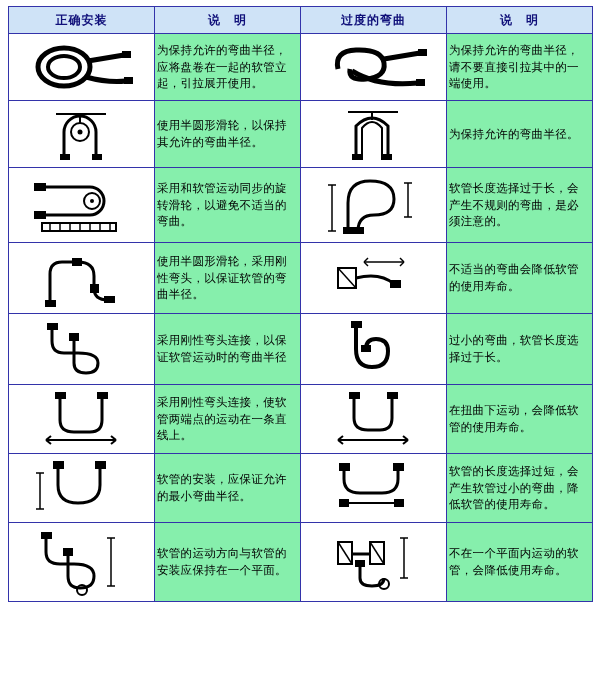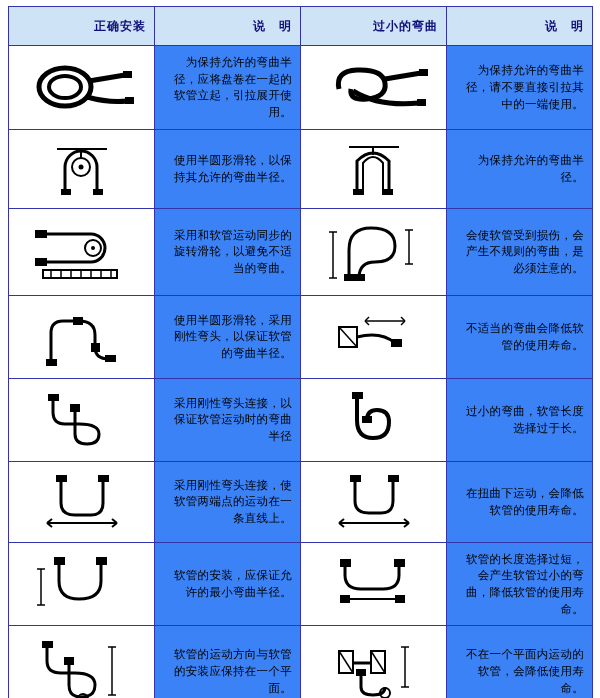--- a/index.html
+++ b/index.html
@@ -29,42 +29,41 @@
     color: #000;
   }
   table.main {
     border-collapse: collapse;
     width: 584px;
     table-layout: fixed;
     border: 1px solid #2222aa;
   }
   table.main td, table.main th {
     border: 1px solid #3333aa;
-    padding: 8px;
+    padding: 2px;
     vertical-align: middle;
-    text-align: right;
   }
   thead th {
     background: #cfe3f7;
     color: #10107a;
     font-size: 12px;
     font-weight: bold;
     height: 22px;
     letter-spacing: 1px;
   }
   col.img-col { width: 146px; }
   col.txt-col { width: 146px; }
 
   td.img-cell {
     background: #ffffff;
     text-align: center;
     padding: 3px 0;
   }
   td.txt-cell {
-    background: #3b82f6;
+    background: #86efac;
     font-size: 11.5px;
     line-height: 1.45;
     padding: 5px 7px;
     color: #000;
     letter-spacing: 0.3px;
   }
   svg { display: block; margin: 0 auto; }
   .row-1 td { height: 62px; }
   .row-2 td { height: 62px; }
   .row-3 td { height: 70px; }
@@ -85,21 +84,21 @@
     <colgroup>
       <col class="img-col">
         <col class="txt-col">
         <col class="img-col">
         <col class="txt-col">
     </colgroup>
     <thead>
       <tr>
         <th>正确安装</th>
         <th>说　明</th>
-        <th>过小的弯曲</th>
+        <th>过度的弯曲</th>
         <th>说　明</th>
       </tr>
     </thead>
     <tbody>
 
       <tr class="row-1">
         <td class="img-cell">
           <svg width="132" height="56" viewBox="0 0 132 56">
             <ellipse cx="48" cy="28" rx="26" ry="19" fill="none" stroke="#000" stroke-width="5"></ellipse>
             <ellipse cx="48" cy="28" rx="16" ry="11" fill="none" stroke="#000" stroke-width="4"></ellipse>
@@ -173,21 +172,21 @@
             <rect x="35" y="54" width="11" height="7" fill="#000"></rect>
             <rect x="45" y="54" width="11" height="7" fill="#000"></rect>
             <line x1="24" y1="12" x2="24" y2="58" stroke="#000" stroke-width="1.5"></line>
             <line x1="20" y1="12" x2="28" y2="12" stroke="#000" stroke-width="1.5"></line>
             <line x1="20" y1="58" x2="28" y2="58" stroke="#000" stroke-width="1.5"></line>
             <line x1="100" y1="10" x2="100" y2="44" stroke="#000" stroke-width="1.5"></line>
             <line x1="96" y1="10" x2="104" y2="10" stroke="#000" stroke-width="1.5"></line>
             <line x1="96" y1="44" x2="104" y2="44" stroke="#000" stroke-width="1.5"></line>
           </svg>
         </td>
-        <td class="txt-cell">会使软管受到损伤，会产生不规则的弯曲，是必须注意的。</td>
+        <td class="txt-cell">软管长度选择过于长，会产生不规则的弯曲，是必须注意的。</td>
       </tr>
 
       <tr class="row-4">
         <td class="img-cell">
           <svg width="132" height="60" viewBox="0 0 132 60">
             <path d="M34 56 L34 26 Q34 14 46 14 L62 14" fill="none" stroke="#000" stroke-width="3"></path>
             <path d="M62 14 Q78 14 78 28 L78 40 Q78 52 92 52" fill="none" stroke="#000" stroke-width="3"></path>
             <rect x="29" y="52" width="11" height="7" fill="#000"></rect>
             <rect x="56" y="10" width="10" height="8" fill="#000"></rect>
             <rect x="74" y="36" width="9" height="9" fill="#000"></rect>

